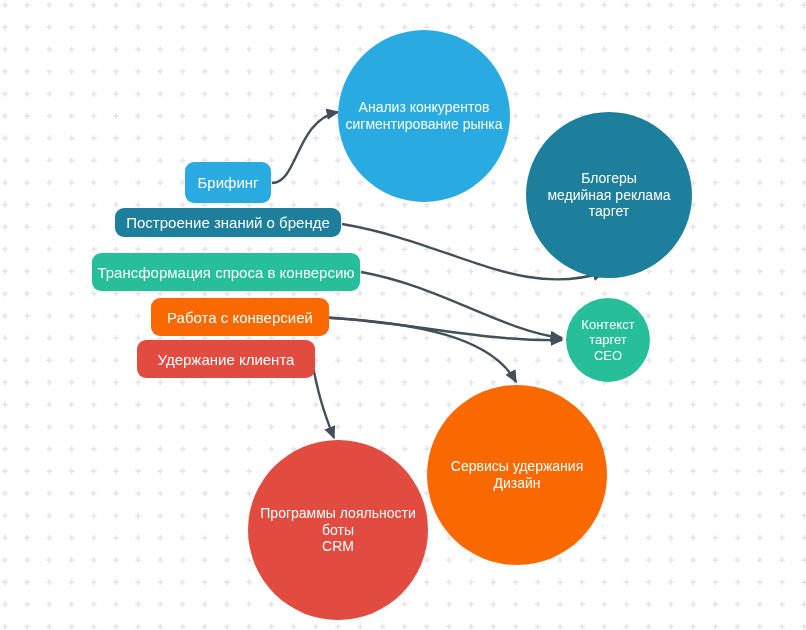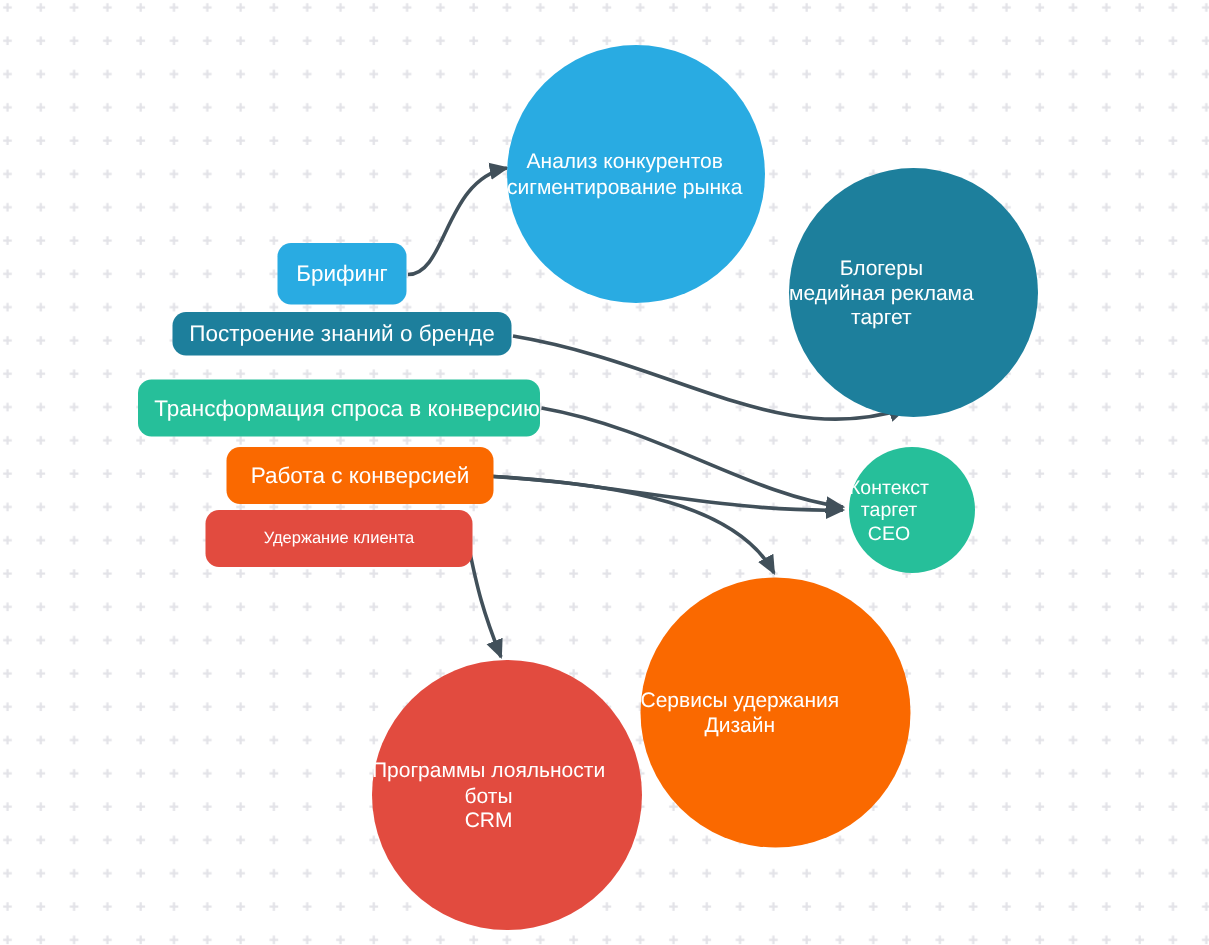--- a/index.html
+++ b/index.html
@@ -33,20 +33,21 @@
     position: absolute;
     left: 0; top: 0;
     width: 806px;
     height: 630px;
   }
   .node-circle {
     position: absolute;
     border-radius: 50%;
     display: flex;
     align-items: center;
+    justify-content: center;
     text-align: center;
     color: #ffffff;
     line-height: 1.18;
     box-sizing: border-box;
     white-space: pre-line;
   }
   .node-pill {
     position: absolute;
     border-radius: 9px;
     display: flex;
@@ -122,25 +123,25 @@
   </div>
 
   <div class="node-pill" id="pill-briefing" style="left: 185px; top: 162px; width: 86px; height: 41px; background: rgb(41, 171, 226); font-size: 15px;">
     <span>Брифинг</span>
   </div>
 
   <div class="node-pill" id="pill-brand-knowledge" style="left: 115px; top: 208px; width: 226px; height: 29px; background: rgb(29, 127, 156); font-size: 15px;">
     <span>Построение знаний о бренде</span>
   </div>
 
-  <div class="node-pill" id="pill-demand-conversion" style="left: 92px; top: 253px; width: 268px; height: 38px; background: rgb(38, 191, 154); font-size: 15px; justify-content: flex-end;">
+  <div class="node-pill" id="pill-demand-conversion" style="left: 92px; top: 253px; width: 268px; height: 38px; background: rgb(38, 191, 154); font-size: 15px;">
     <span>Трансформация спроса в конверсию</span>
   </div>
 
   <div class="node-pill" id="pill-conversion-work" style="left: 151px; top: 298px; width: 178px; height: 38px; background: rgb(250, 105, 0); font-size: 15px;">
     <span>Работа с конверсией</span>
   </div>
 
-  <div class="node-pill" id="pill-client-retention" style="left: 137px; top: 340px; width: 178px; height: 38px; background: rgb(226, 75, 63); font-size: 11px;">
+  <div class="node-pill" id="pill-client-retention" style="left: 137px; top: 340px; width: 178px; height: 38px; background: rgb(226, 75, 63); font-size: 15px;">
     <span>Удержание клиента</span>
   </div>
 
 </div>
 
 </body></html>

